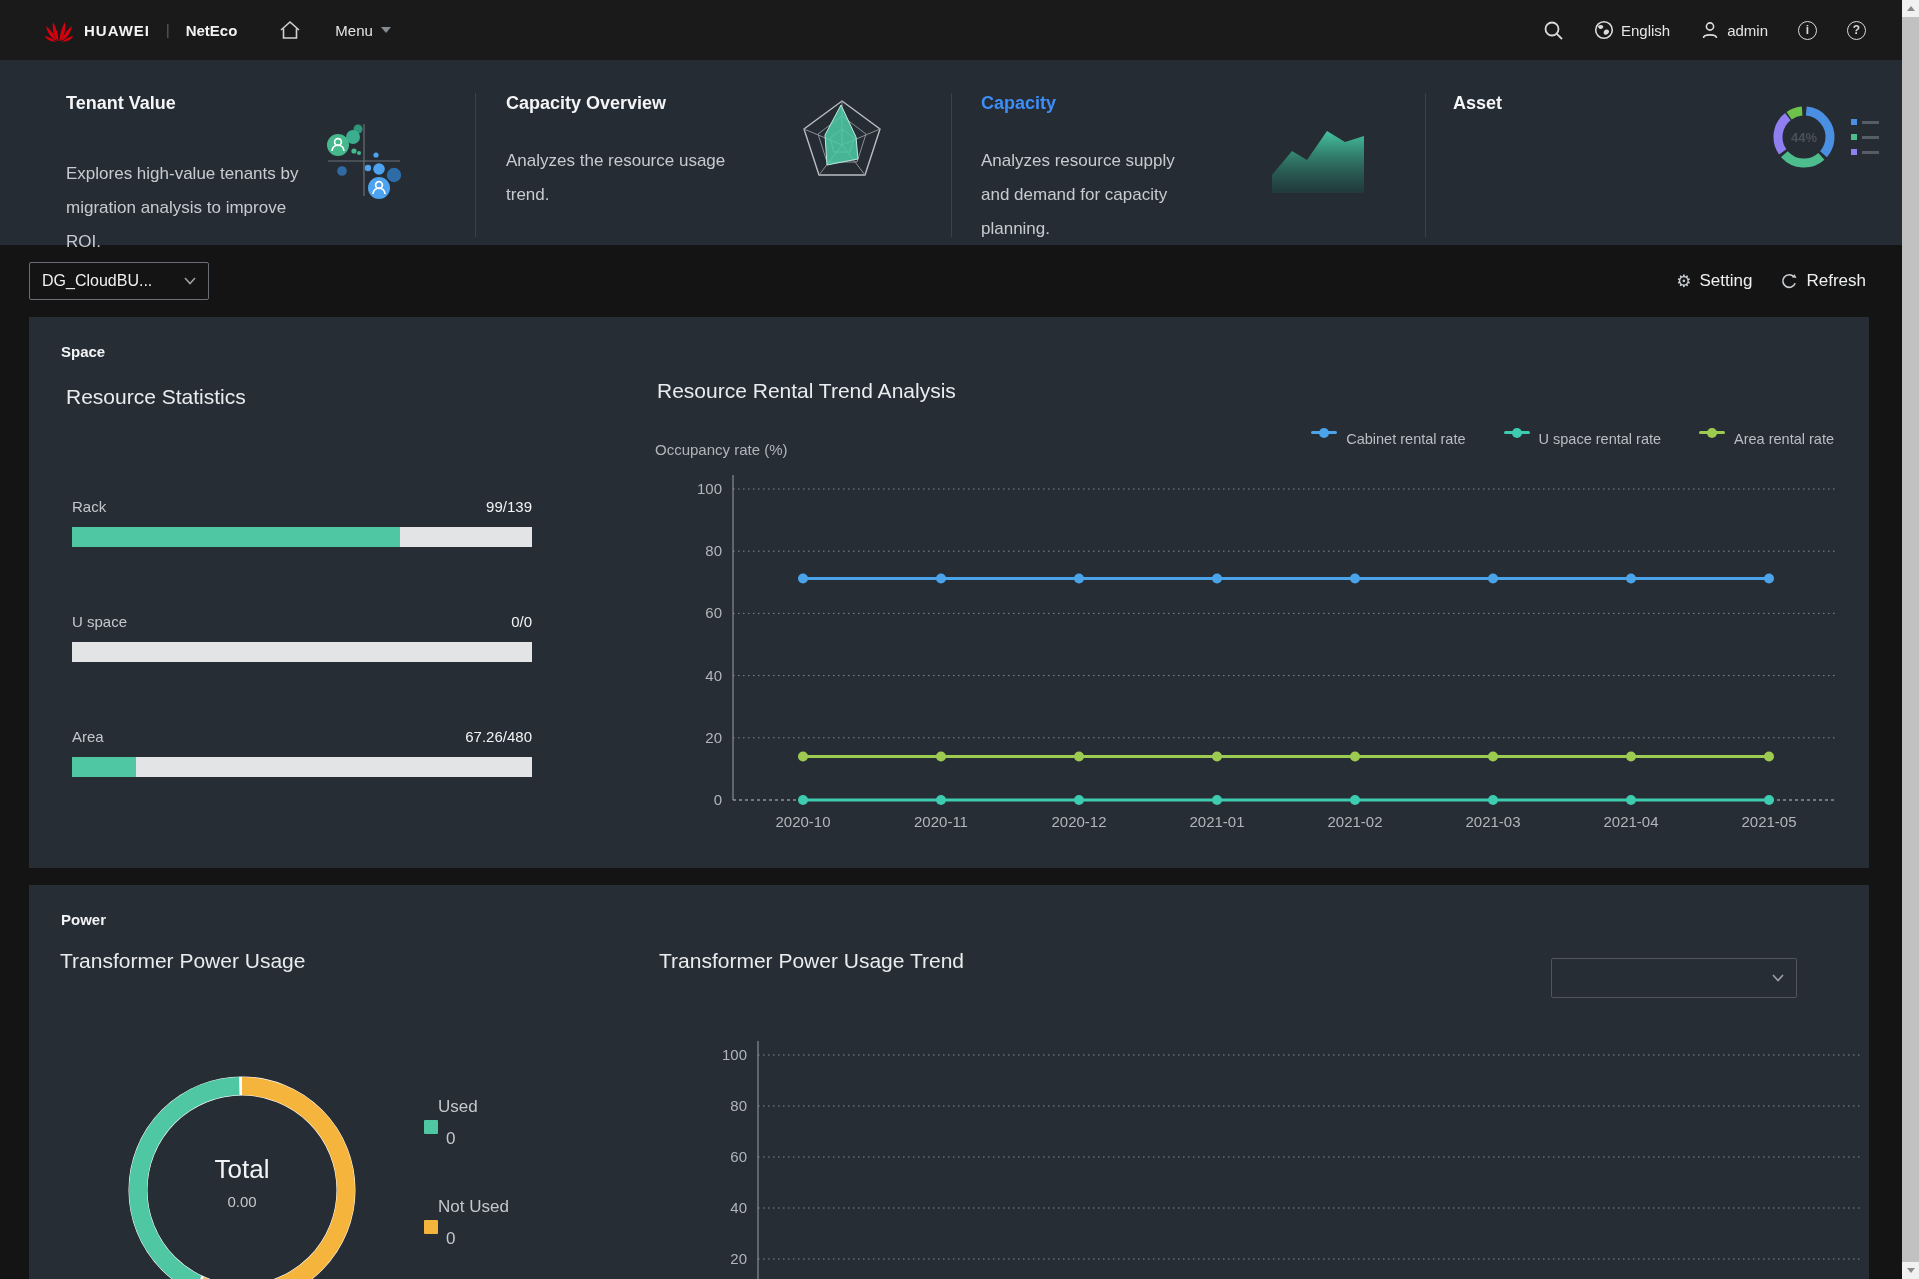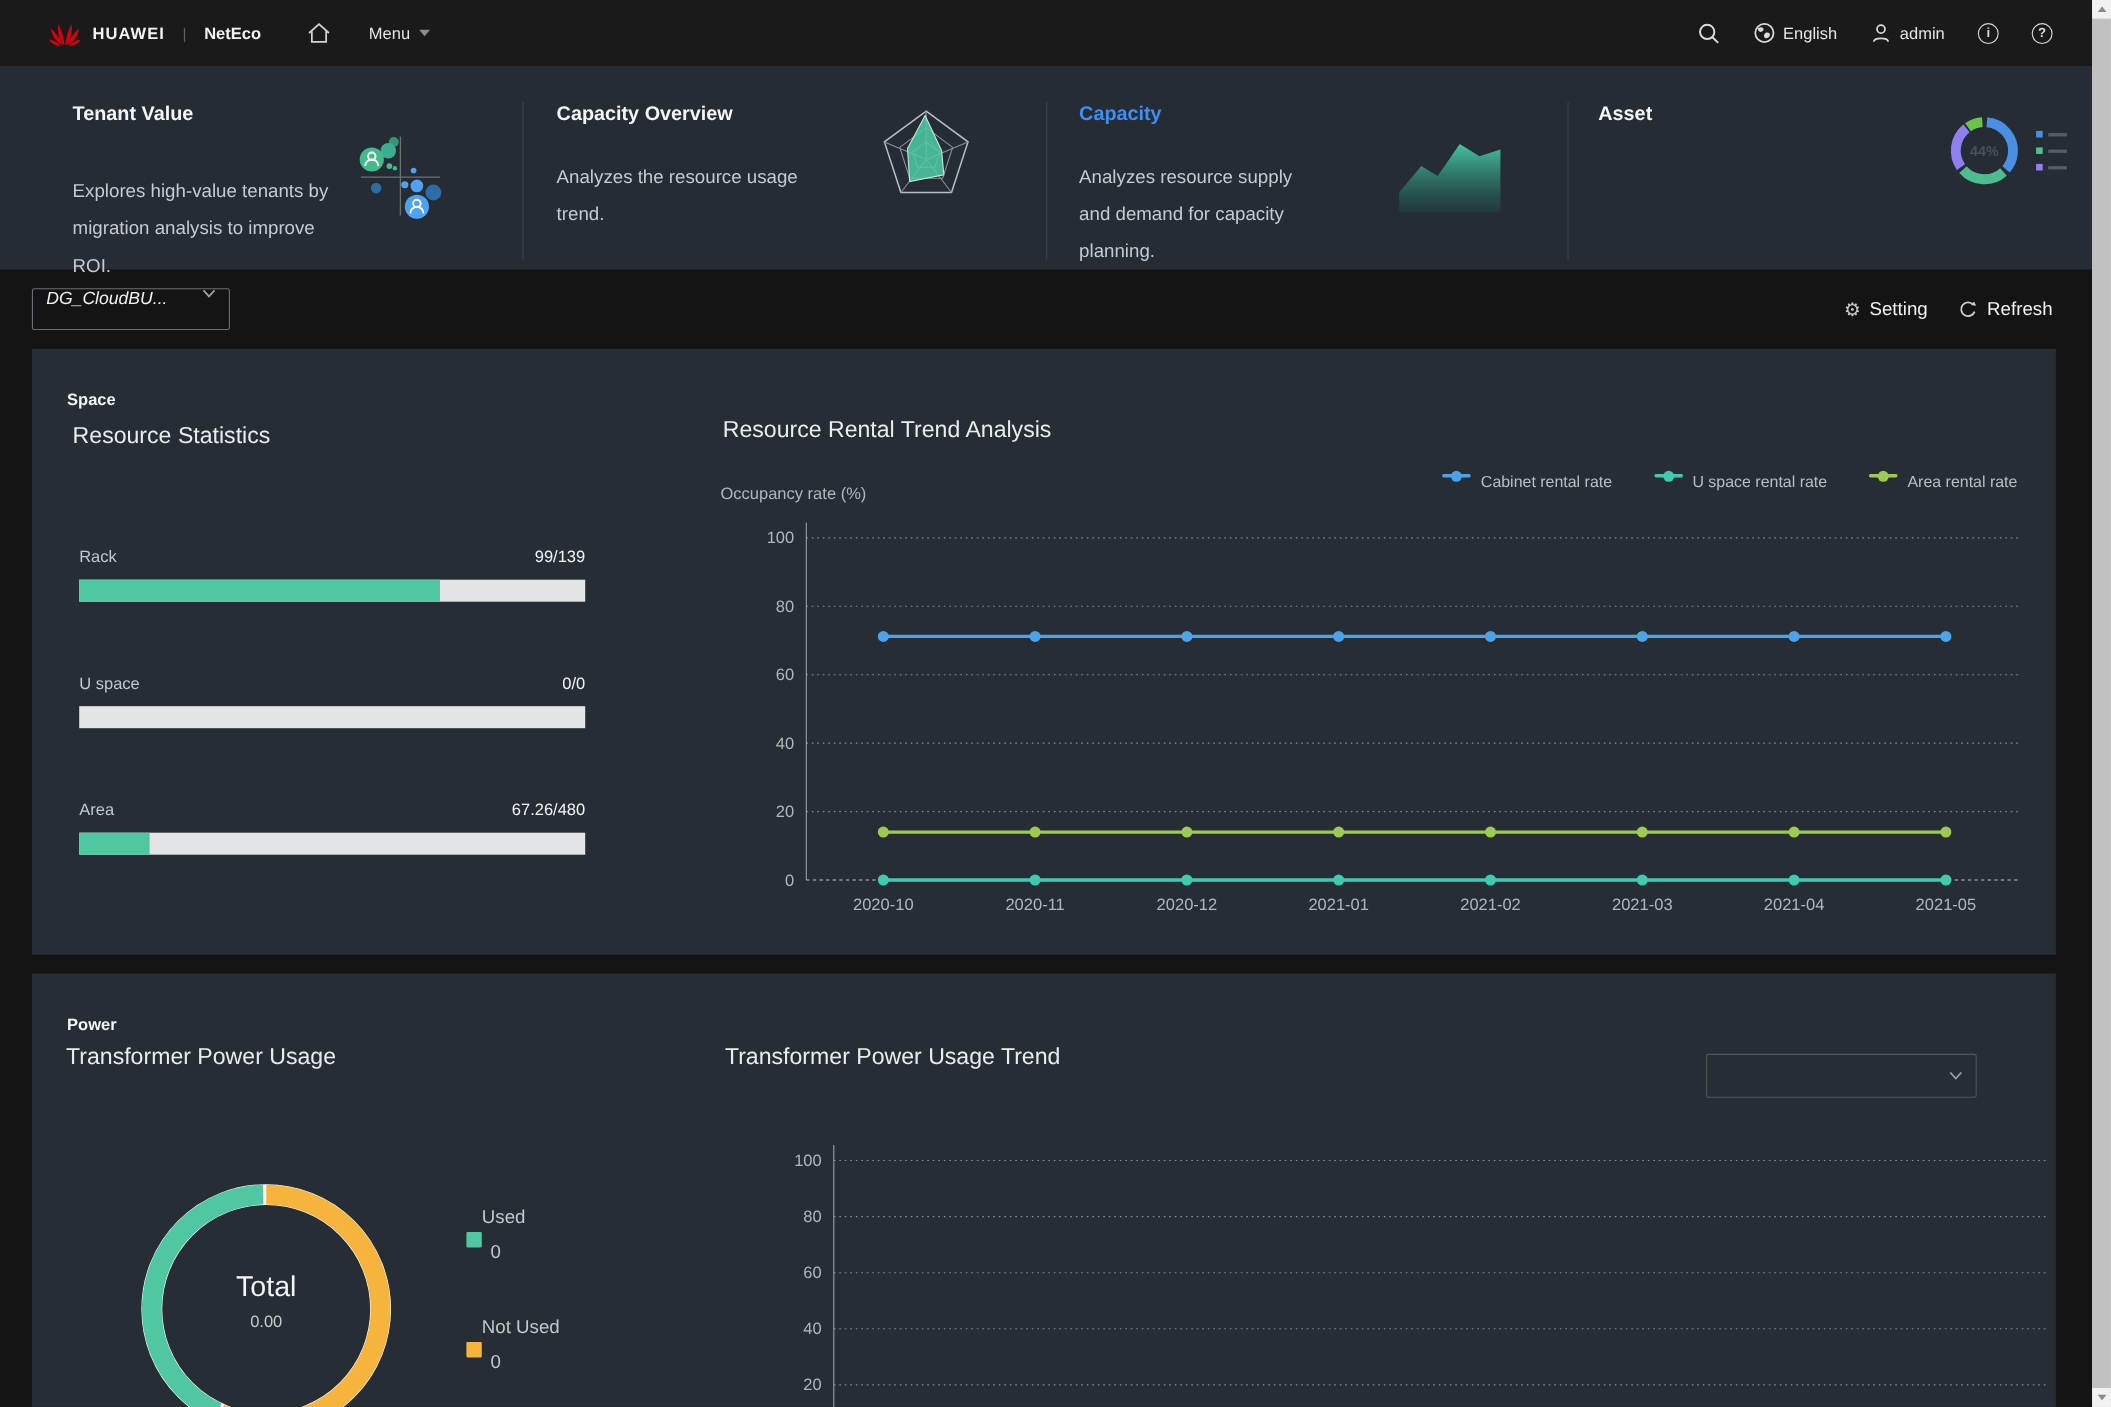--- a/index.html
+++ b/index.html
@@ -45,31 +45,31 @@
   .asset-mini-row { display:flex; align-items:center; gap:5px; }
   .asset-mini-sq { width:6px; height:6px; }
   .asset-mini-dash { width:17px; height:3px; background:#565d65; }
   .asset-center-pct { position:absolute; left:0; top:0; width:70px; height:70px; display:flex;
     align-items:center; justify-content:center; font-size:13px; font-weight:bold; color:#4b5158; }
 
   
   .toolbar-row { position:absolute; left:0; top:245px; width:1902px; height:72px;
     display:flex; align-items:center; padding:0 36px 0 29px; }
   .scope-select { width:180px; height:38px; border:1px solid #6a6f75; border-radius:2px;
-    display:flex; align-items:flex-start; justify-content:space-between; padding:0 12px;
-    color:#eef0f2; font-size:16px; cursor:pointer; background:transparent;font-style:italic; }
+    display:flex; align-items:center; justify-content:space-between; padding:0 12px;
+    color:#eef0f2; font-size:16px; cursor:pointer; background:transparent; }
   .toolbar-actions { margin-left:auto; display:flex; align-items:center; gap:28px; }
   .tool-btn { display:flex; align-items:center; gap:8px; color:#eef0f2; font-size:17px; cursor:pointer; }
   .gear-glyph { font-size:17px; color:#c9ced4; line-height:1; }
 
   
   .panel { position:absolute; left:29px; width:1840px; background:#272D35; }
   .space-panel { top:317px; height:551px; }
   .power-panel { top:885px; height:394px; overflow:hidden; }
-  .section-label { position:absolute; left:32px; top:26px; font-size:15px; font-weight:bold; color:#f2f4f6;margin-top:12px; }
+  .section-label { position:absolute; left:32px; top:26px; font-size:15px; font-weight:bold; color:#f2f4f6; }
   .block-title { font-size:21px; color:#e9ecee; }
 
   
   .stats-title { position:absolute; left:37px; top:68px; }
   .stats-rows { position:absolute; left:43px; top:181px; width:460px; }
   .stat-row { margin-bottom:66px; }
   .stat-row-head { display:flex; justify-content:space-between; align-items:baseline; margin-bottom:12px; }
   .stat-label { font-size:15px; color:#c3c8ce; }
   .stat-value { font-size:15px; color:#f2f4f6; }
   .stat-bar { width:460px; height:20px; background:#E3E4E6; }

